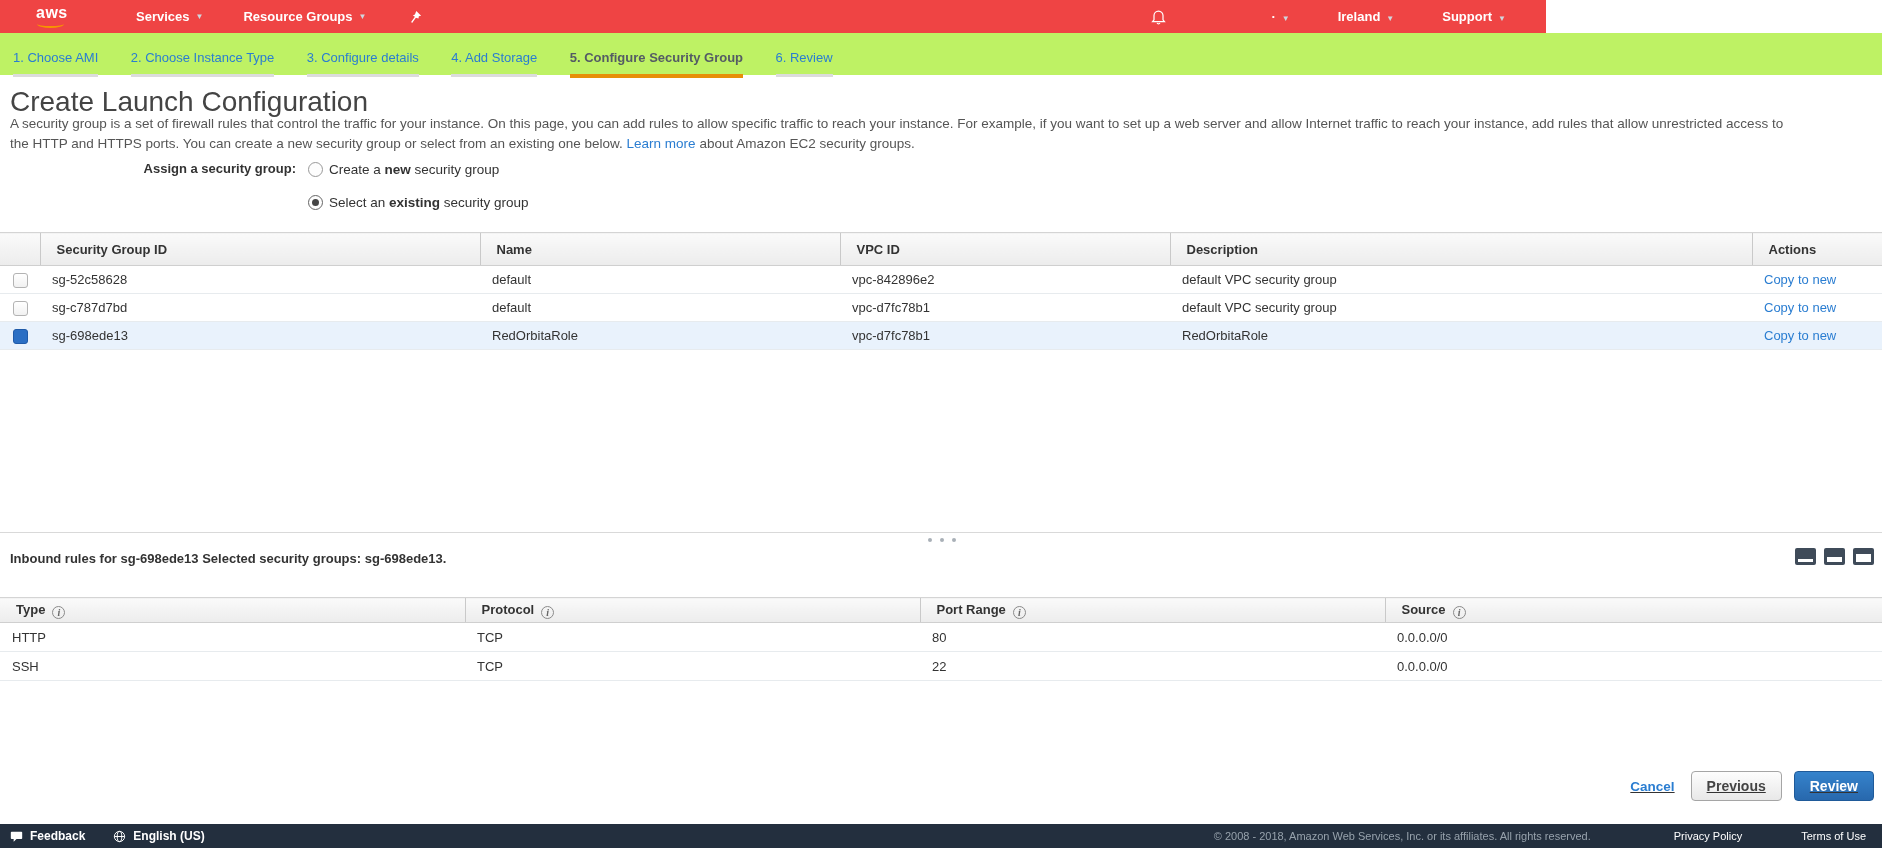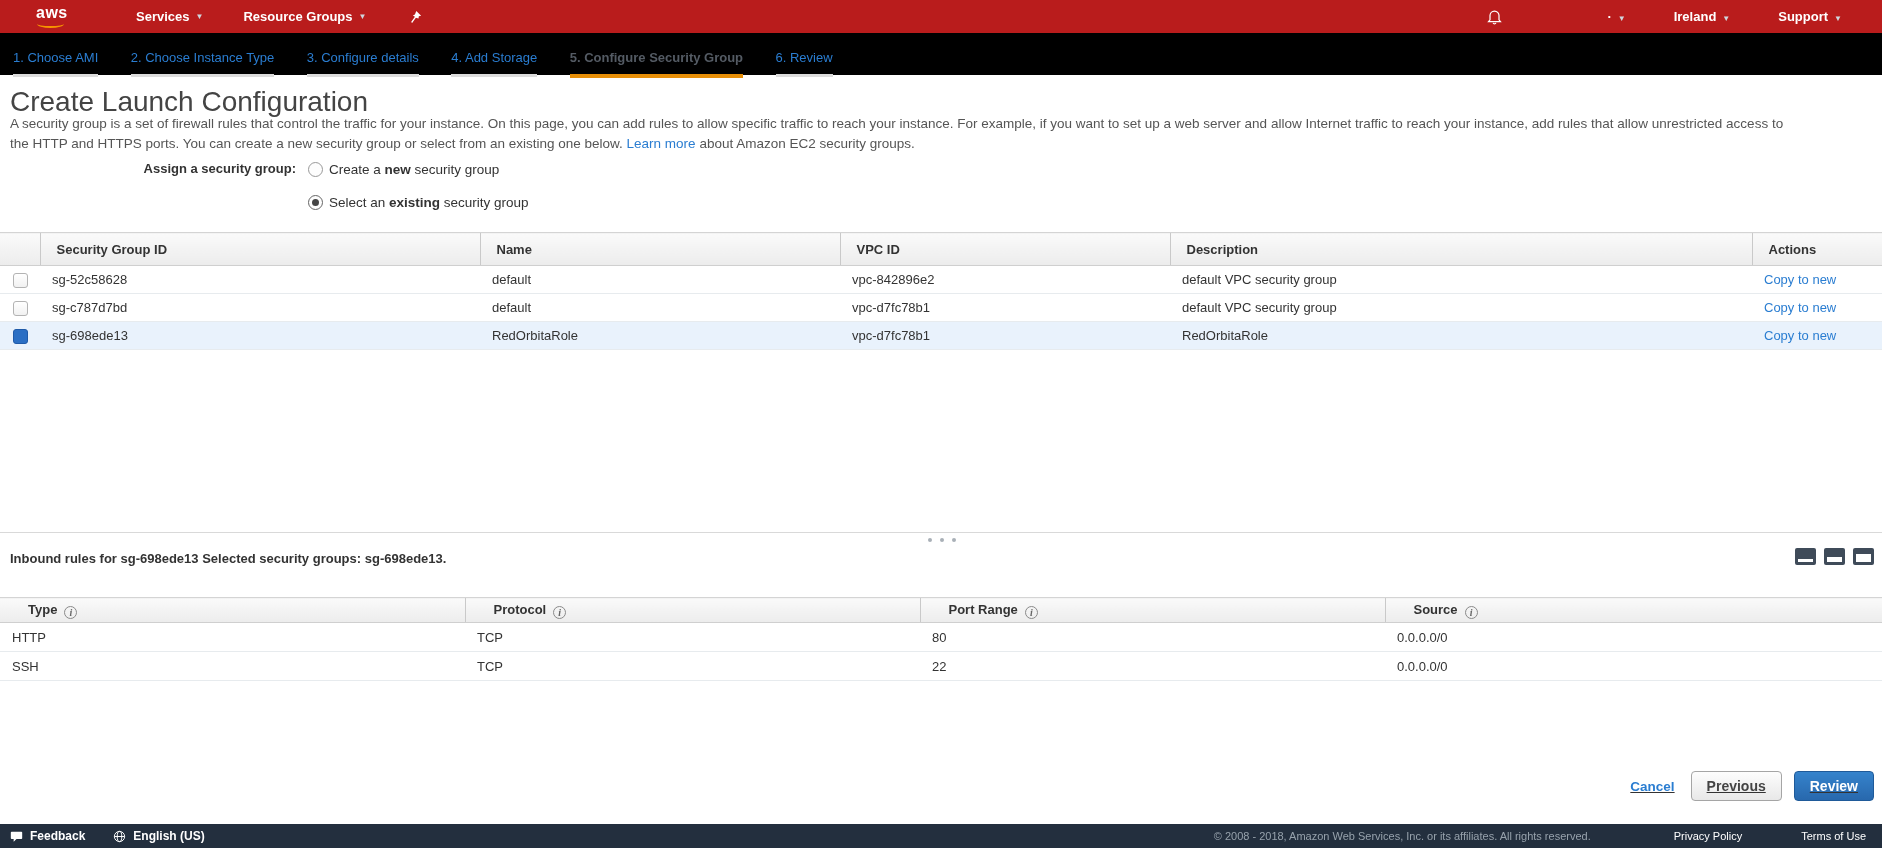--- a/index.html
+++ b/index.html
@@ -7,40 +7,40 @@
   body {
     position: relative;
     font-family: "Liberation Sans", sans-serif;
     background: #fff;
     overflow: hidden;
     color: #333;
   }
 
   
   .topnav {
-    position: absolute; top:0; left:0; width:1882px; height:33px;
-    background:#b91c1c; display:flex; align-items:center; color:#fff;
+    position: absolute; top:0; left:0; width:1546px; height:33px;
+    background:#ef4444; display:flex; align-items:center; color:#fff;
   }
   .aws-logo { margin-left:36px; width:40px; position:relative; cursor:pointer; }
   .aws-logo .aws-text { font-size:16px; font-weight:bold; color:#fff; letter-spacing:.5px; line-height:14px; display:block; }
   .aws-logo .aws-smile { display:block; width:27px; height:8px; border-bottom:2px solid #f79400; border-radius:0 0 55% 55%; margin-left:1px; }
   .nav-item { font-size:13px; font-weight:bold; color:#fff; cursor:pointer; display:flex; align-items:center; }
   .nav-item.services { margin-left:60px; }
   .nav-item.resource-groups { margin-left:40px; }
   .caret { display:inline-block; margin-left:6px; font-size:8px; color:#cfd6dd; }
   .caret::before { content:"▼"; }
   .nav-pin { margin-left:42px; cursor:pointer; display:flex; align-items:center; }
   .nav-right { margin-left:auto; display:flex; align-items:center; }
   .nav-bell { margin-right:105px; cursor:pointer; display:flex; align-items:center; }
   .nav-account { margin-right:48px; font-size:13px; font-weight:bold; cursor:pointer; }
   .nav-region { margin-right:48px; font-size:13px; font-weight:bold; cursor:pointer; }
   .nav-support { margin-right:40px; font-size:13px; font-weight:bold; cursor:pointer; }
 
   
-  .tabbar { position:absolute; top:33px; left:0; width:1882px; height:42px; background:#000000; padding-left:13px; padding-top:15px; white-space:nowrap; }
+  .tabbar { position:absolute; top:33px; left:0; width:1882px; height:42px; background:#bef264; padding-left:13px; padding-top:15px; white-space:nowrap; }
   .tab { display:inline-block; margin-right:28px; font-size:13px; color:#2a7dd1; cursor:pointer; padding-bottom:9px; border-bottom:3px solid #dcdcdc; }
   .tab.active { color:#545b64; font-weight:bold; border-bottom:4px solid #e78f08; cursor:default; }
 
   
   .page-title { position:absolute; top:86px; left:10px; font-size:28px; font-weight:400; color:#444; }
   .page-desc { position:absolute; top:114px; left:10px; width:2400px; font-size:13.5px; line-height:20px; color:#555; white-space:nowrap; }
   .link { color:#2a7dd1; cursor:pointer; text-decoration:none; }
 
   
   .assign-label { position:absolute; top:161px; left:0; width:296px; text-align:right; font-size:13px; font-weight:bold; color:#333; }
@@ -77,21 +77,21 @@
   
   .inbound-title { position:absolute; top:551px; left:10px; font-size:13px; font-weight:bold; color:#333; }
   .layout-icons { position:absolute; top:548px; right:8px; display:flex; }
   .layout-icon { width:21px; height:17px; background:#3f4b59; border-radius:2px; margin-left:8px; position:relative; cursor:pointer; }
   .layout-icon::after { content:""; position:absolute; left:3px; right:3px; bottom:3px; background:#fff; }
   .layout-icon.small::after  { height:3px; }
   .layout-icon.medium::after { height:5px; }
   .layout-icon.large::after  { height:8px; }
 
   .inbound-table { position:absolute; top:597px; left:0; width:1930px; }
-  .inbound-table th { height:25px; padding-left:28px; }
+  .inbound-table th { height:25px; padding-left:16px; }
   .inbound-table td { height:29px; padding-left:12px; }
   .info-icon { display:inline-block; width:13px; height:13px; border:1px solid #8a8a8a; border-radius:50%;
                color:#666; font-family:"Liberation Serif", serif; font-style:italic; font-weight:bold;
                font-size:10px; line-height:12px; text-align:center; margin-left:7px; vertical-align:-2px; cursor:pointer; }
   .info-icon::before { content:"i"; }
 
   
   .action-bar { position:absolute; top:771px; right:8px; display:flex; align-items:center;text-decoration:underline; }
   .cancel-link { font-size:13.5px; font-weight:bold; color:#2a7dd1; cursor:pointer; margin-right:16px; }
   .btn { font-size:14px; font-weight:bold; border-radius:4px; padding:6px 15px; cursor:pointer; }

